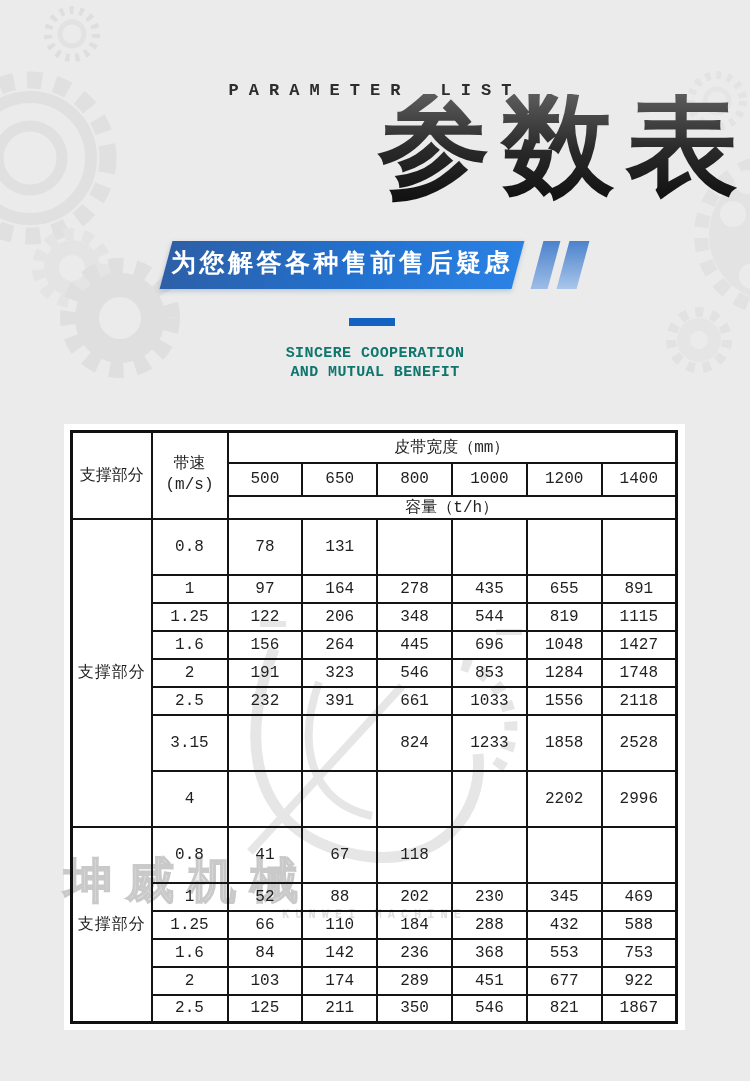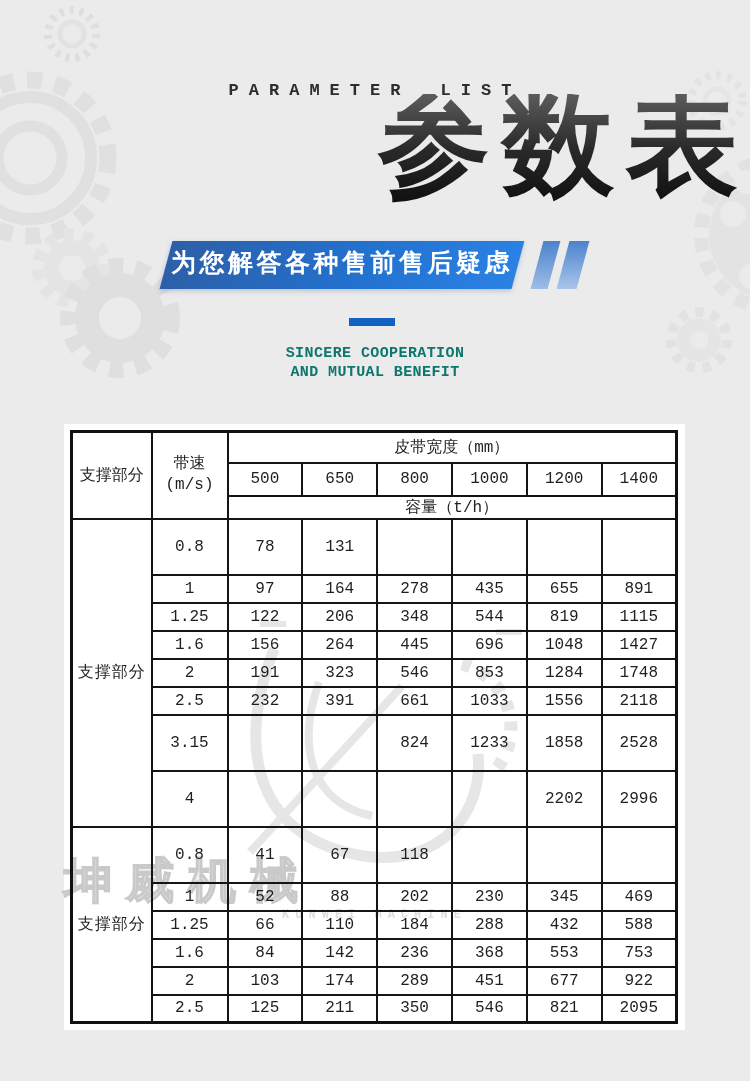--- a/index.html
+++ b/index.html
@@ -336,19 +336,19 @@
             <td>677</td>
             <td>922</td>
           </tr>
           <tr>
             <td>2.5</td>
             <td>125</td>
             <td>211</td>
             <td>350</td>
             <td>546</td>
             <td>821</td>
-            <td>2095</td>
+            <td>1867</td>
           </tr>
         </tbody>
     </table>
   </div>
 
 </div>
 
 </body></html>

